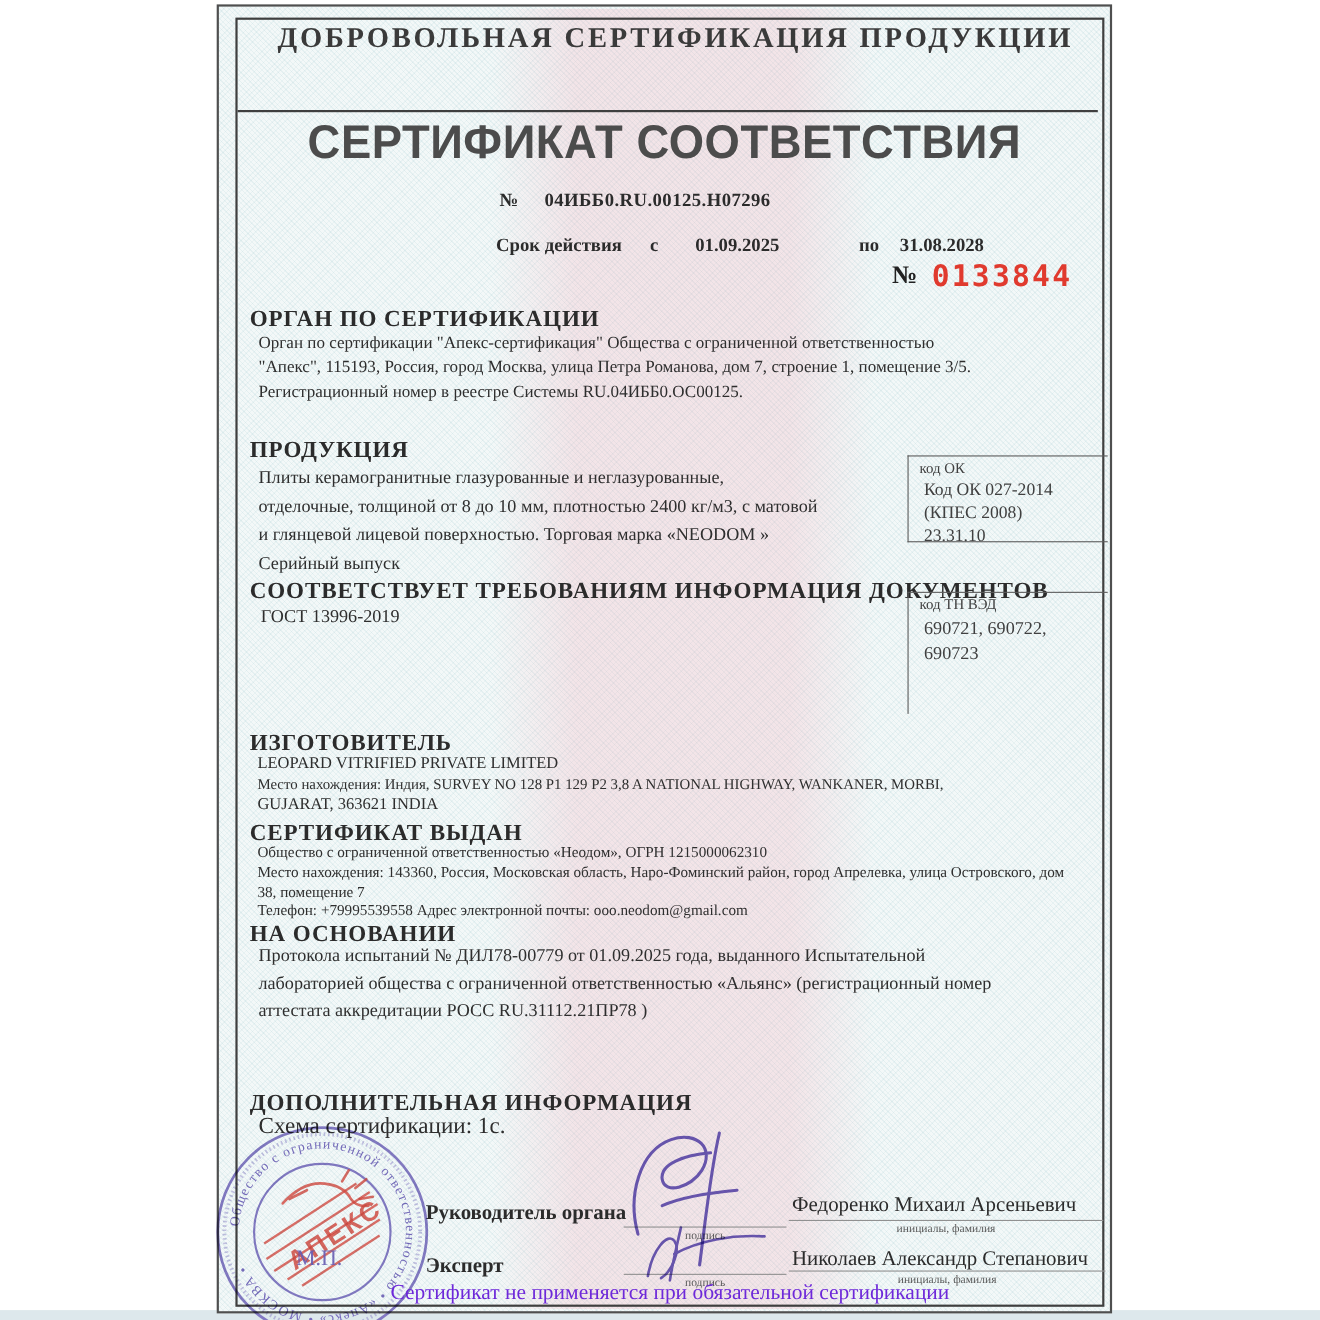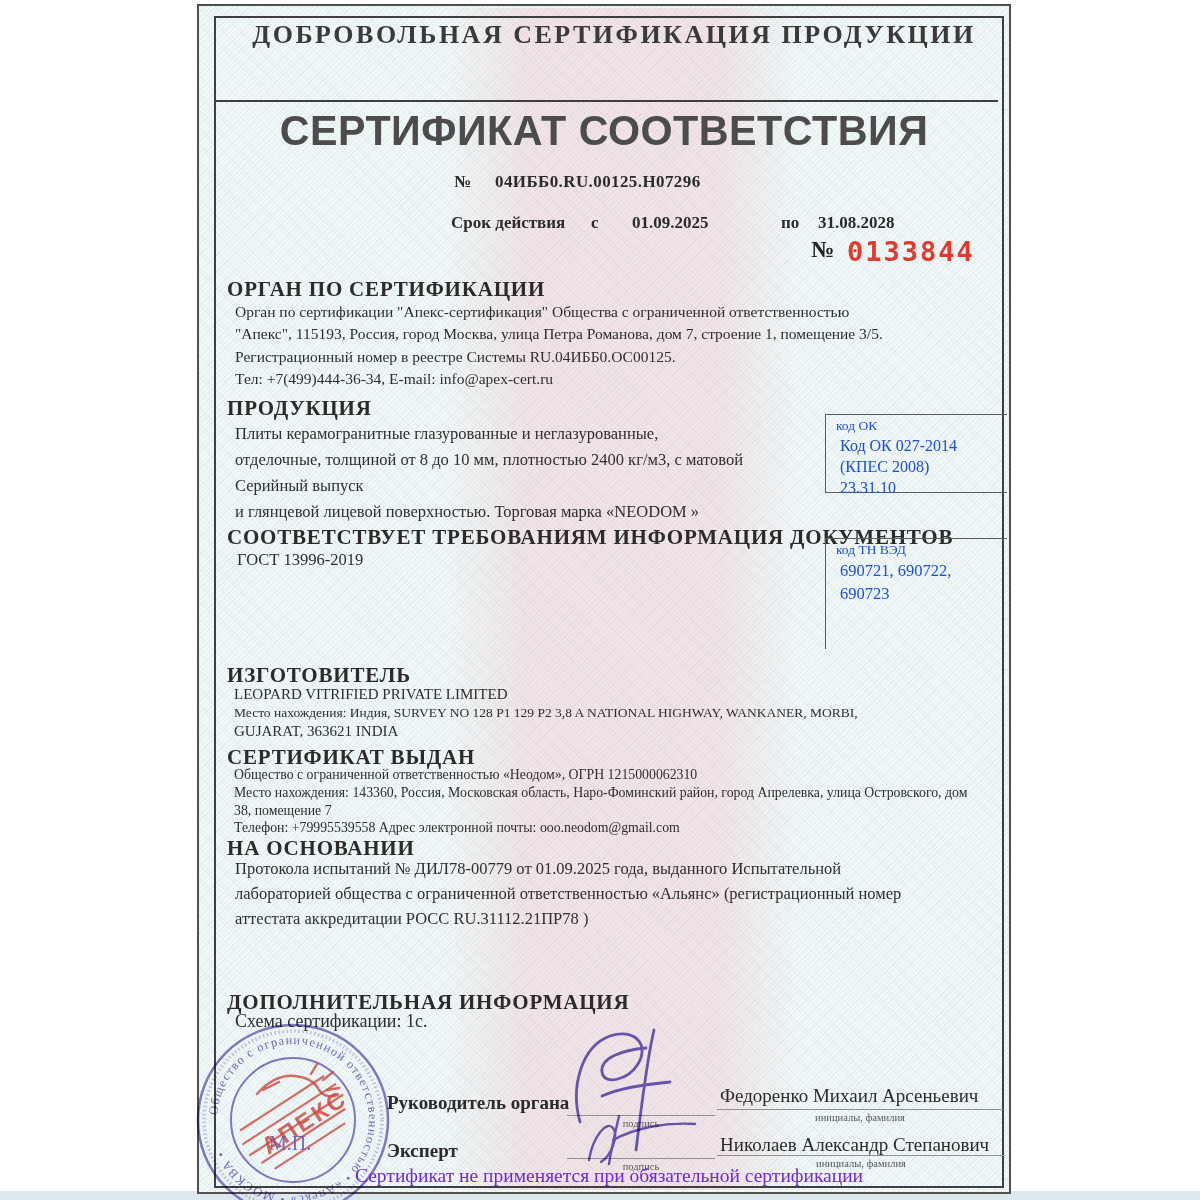--- a/index.html
+++ b/index.html
@@ -31,23 +31,23 @@
 
   .sec-title{font-weight:bold;font-size:21px;letter-spacing:.8px;color:#2b2b2b;white-space:nowrap;}
   .lines{white-space:nowrap;}
   .org-lines{left:36px;top:295px;font-size:15.5px;line-height:22.4px;}
   .prod-lines{left:36px;top:415px;font-size:16.5px;line-height:26px;}
   .gost-line{left:38px;top:544px;font-size:16.5px;}
   .man-lines{left:35px;top:679px;font-size:15px;line-height:18.5px;}
   .man-lines .small{font-size:13.5px;}
   .iss-lines{left:35px;top:760px;font-size:13.8px;line-height:17.8px;}
   .basis-lines{left:36px;top:850px;font-size:16.5px;line-height:25px;}
-  .add-line{left:36px;top:1005px;font-size:18px;}
-
-  .code-box{left:626px;width:181px;color:#1d4ed8;}
+  .add-line{left:36px;top:1005px;font-size:21px;}
+
+  .code-box{left:626px;width:181px;color:#404040;}
   .ok-box{top:408px;height:77px;border-top:1.5px solid #5c5c5c;border-left:1.5px solid #5c5c5c;
         border-bottom:1.5px solid #5c5c5c;}
   .tnved-box{top:532px;height:110px;border-top:1.5px solid #5c5c5c;border-left:1.5px solid #5c5c5c;}
   .code-label{font-size:13.5px;margin:3px 0 0 10px;}
   .code-lines{font-size:16px;line-height:21px;margin:1px 0 0 14px;white-space:nowrap;}
   .tnved-box .code-lines{font-size:16.5px;line-height:23px;}
 
   .role{font-size:19px;font-weight:bold;color:#2b2b2b;white-space:nowrap;}
   .sig-name{font-size:19px;color:#2b2b2b;white-space:nowrap;}
   .sig-line{border-bottom:1px solid #909090;height:0;}
@@ -81,29 +81,28 @@
     <span class="abs meta" style="left:619px;top:207px;">31.08.2028</span>
 
     <span class="abs form-no-sign">№</span>
     <span class="abs form-number">0133844</span>
 
     <div class="abs sec-title" style="left:28px;top:271px;">ОРГАН ПО СЕРТИФИКАЦИИ</div>
     <div class="abs lines org-lines">
       <div>Орган по сертификации "Апекс-сертификация" Общества с ограниченной ответственностью</div>
       <div>"Апекс", 115193, Россия, город Москва, улица Петра Романова, дом 7, строение 1, помещение 3/5.</div>
       <div>Регистрационный номер в реестре Системы RU.04ИББ0.ОС00125.</div>
-      <div>Тел: +7(499)444-36-34, E-mail: info@apex-cert.ru</div>
     </div>
 
     <div class="abs sec-title" style="left:28px;top:390px;">ПРОДУКЦИЯ</div>
     <div class="abs lines prod-lines">
       <div>Плиты керамогранитные глазурованные и неглазурованные,</div>
       <div>отделочные, толщиной от 8 до 10 мм, плотностью 2400 кг/м3, с матовой</div>
+      <div>и глянцевой лицевой поверхностью. Торговая марка «NEODOM »</div>
       <div>Серийный выпуск</div>
-      <div>и глянцевой лицевой поверхностью. Торговая марка «NEODOM »</div>
     </div>
 
     <div class="abs code-box ok-box">
       <div class="code-label">код ОК</div>
       <div class="code-lines">
         <div>Код ОК 027-2014</div>
         <div>(КПЕС 2008)</div>
         <div>23.31.10</div>
       </div>
     </div>

